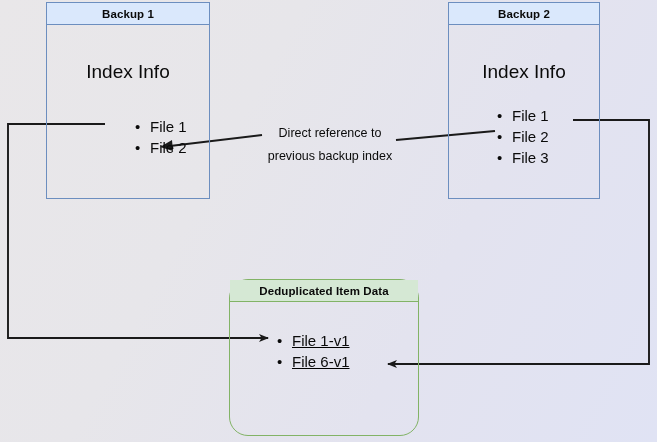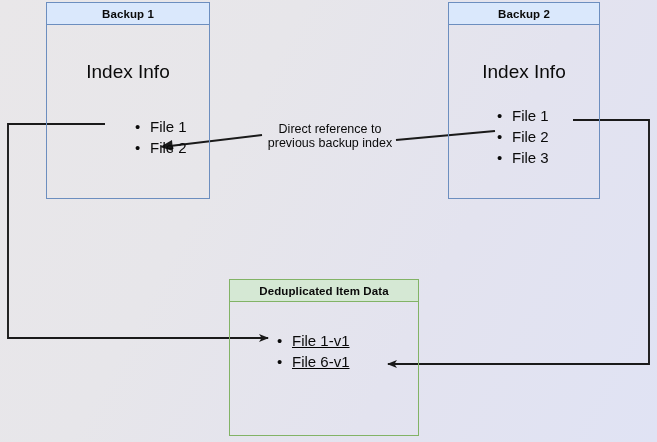--- a/index.html
+++ b/index.html
@@ -44,21 +44,21 @@
     display: flex;
     align-items: center;
     justify-content: center;
     font-size: 11.5px;
     font-weight: bold;
     color: #0a0a0a;
     letter-spacing: 0.1px;
   }
   .box-blue { border-color: #6c8ebf; }
   .box-blue > .node-header { background: #dae8fc; border-bottom-color: #6c8ebf; }
-  .box-green { border-color: #82b366; }
+  .box-green { border-color: #82b366; border-radius: 19px; }
   .box-green > .node-header { background: #d5e8d4; border-bottom-color: #82b366; }
 
   .index-title {
     position: absolute;
     left: 0;
     right: 0;
     text-align: center;
     font-size: 19px;
     color: #0a0a0a;
   }
@@ -81,21 +81,21 @@
     position: absolute;
     left: 0;
     top: 0;
     font-size: 15px;
     line-height: 21px;
   }
   .edge-label {
     position: absolute;
     text-align: center;
     font-size: 12.5px;
-    line-height: 14px;
+    line-height: 23px;
     color: #0a0a0a;
     white-space: pre-line;
   }
 </style>
 </head>
 <body>
 
 <div id="canvas">
 
   <svg class="svg-layer" viewBox="0 0 657 442">

